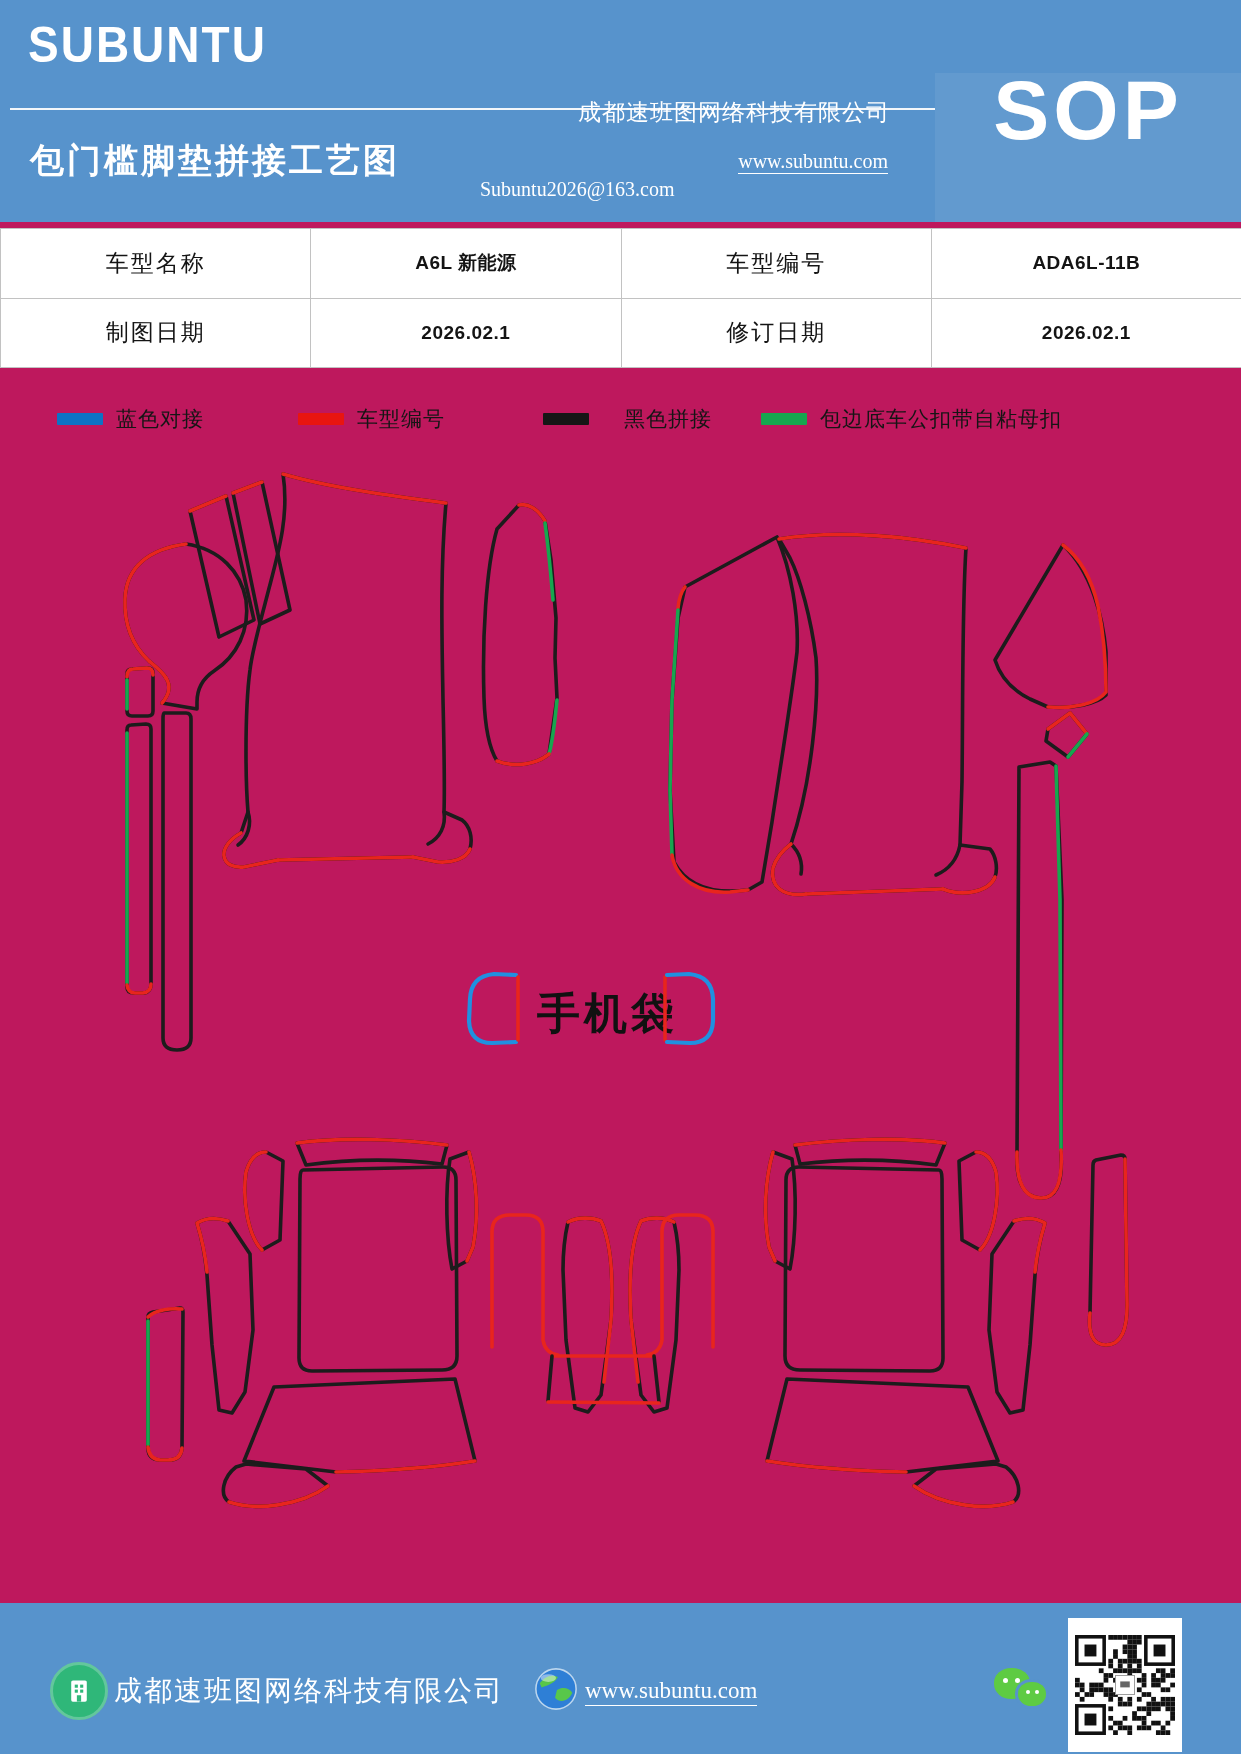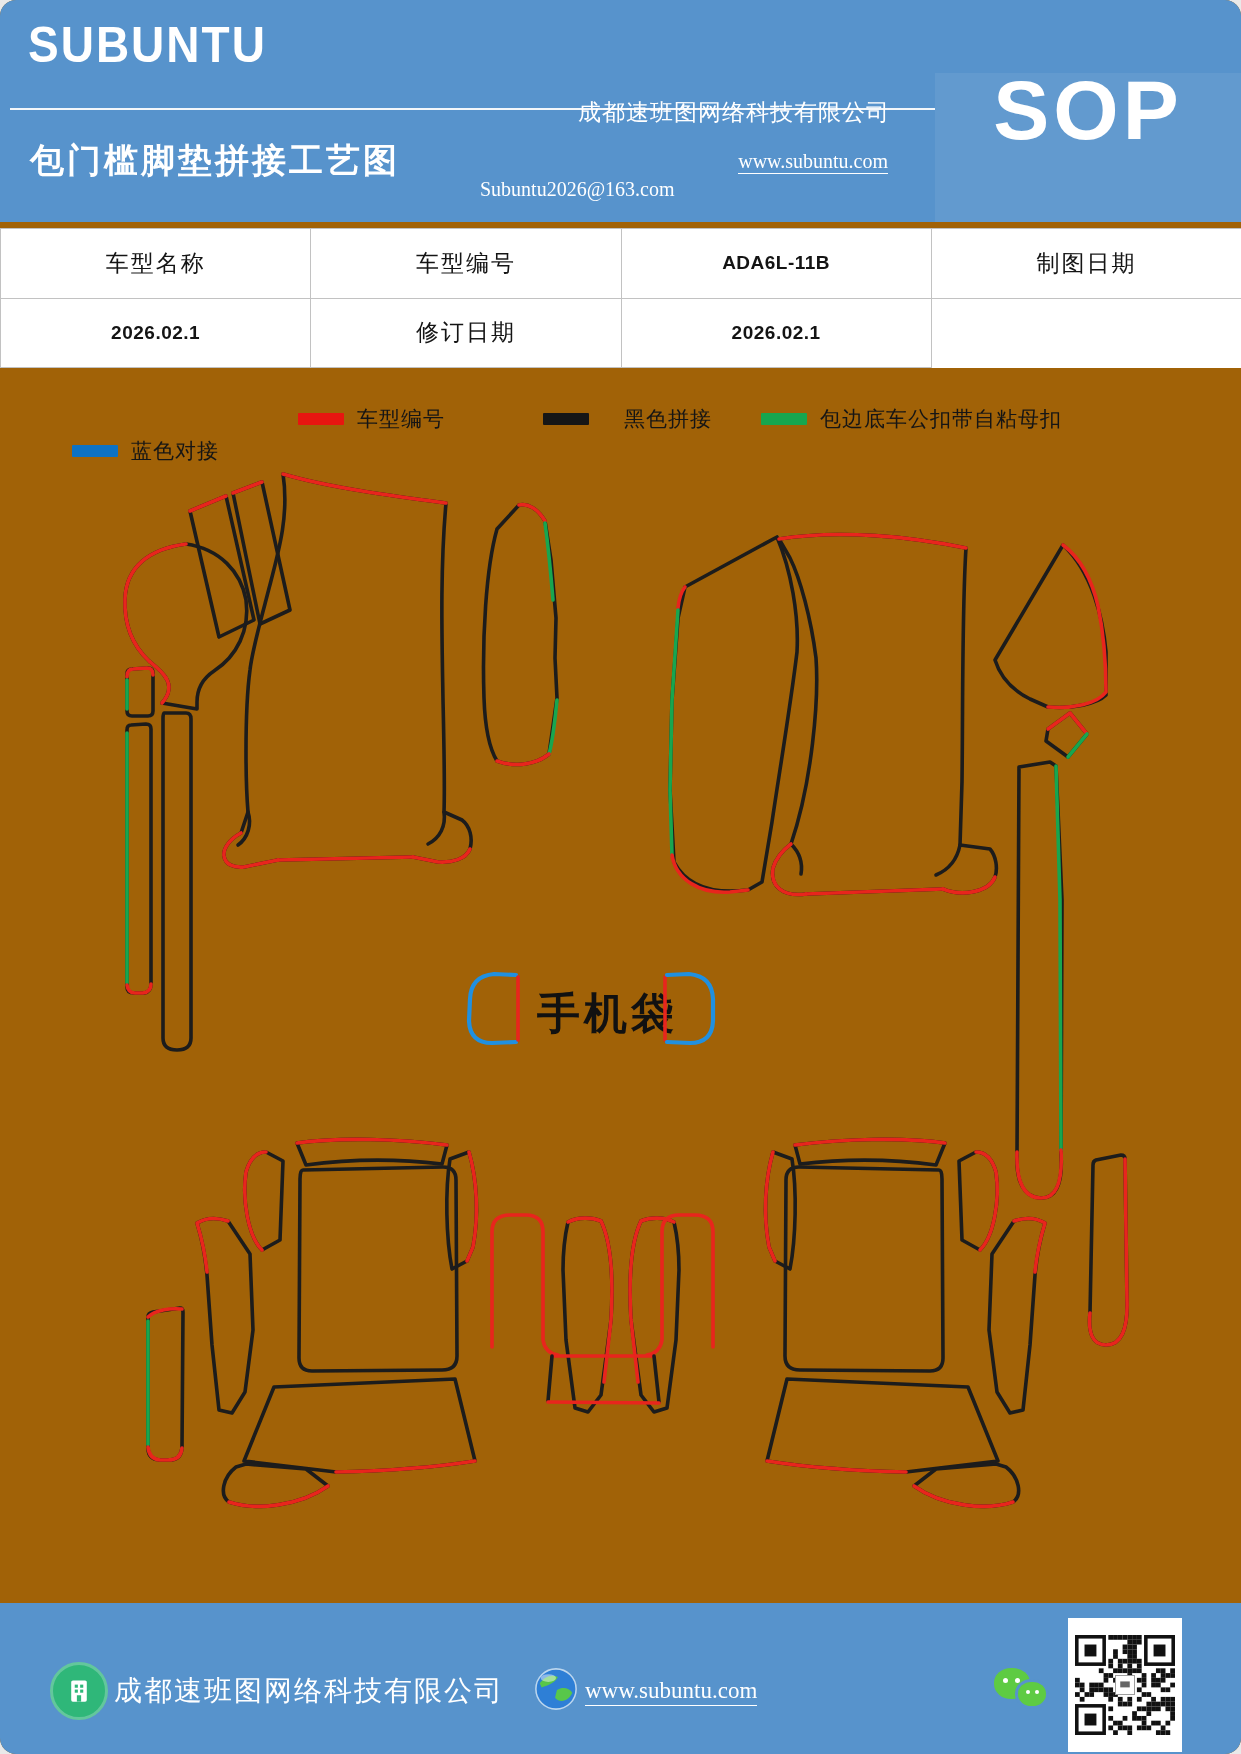--- a/index.html
+++ b/index.html
@@ -1,17 +1,17 @@
 <!DOCTYPE html>
 <html style="--ln-black: #1c1c1c; --ln-red: #e8251d; --ln-green: #17a64f; --ln-blue: #2090e0;"><head>
 <meta charset="utf-8">
 <style>
   html,body{margin:0;padding:0;background:#e9e9e9;}
-  .page{position:relative;width:1241px;height:1754px;margin:0 auto;background:#a16207;
-        overflow:hidden;font-family:"Liberation Sans","DejaVu Sans",sans-serif;border-radius:16px;}
+  .page{position:relative;width:1241px;height:1754px;margin:0 auto;background:#be185d;
+        overflow:hidden;font-family:"Liberation Sans","DejaVu Sans",sans-serif;}
 
   
   .header{position:absolute;left:0;top:0;width:1241px;height:222px;background:#5793cc;}
   .sop-panel{position:absolute;left:935px;top:73px;width:306px;height:149px;background:rgba(255,255,255,0.07);}
   .logo{position:absolute;left:28px;top:18px;color:#fff;font-size:46px;font-weight:bold;
         letter-spacing:2px;font-family:"Liberation Sans",sans-serif;transform:scaleY(1.08);}
   .header-divider{position:absolute;left:10px;top:108px;width:925px;height:2px;background:#f2f6fa;}
   .page-title{position:absolute;left:30px;top:138px;color:#fff;font-size:34px;font-weight:bold;letter-spacing:3px;}
   .hdr-company{position:absolute;left:480px;top:97px;width:410px;text-align:right;color:#fff;
                font-size:23px;font-family:"Liberation Serif","DejaVu Serif",serif;letter-spacing:1px;}
@@ -28,21 +28,21 @@
               grid-template-columns:repeat(4,1fr);grid-template-rows:1fr 1fr;
               border-top:1px solid #c2c2c2;border-left:1px solid #c2c2c2;background:#fff;}
   .cell{display:flex;align-items:center;justify-content:center;
         border-right:1px solid #c2c2c2;border-bottom:1px solid #c2c2c2;color:#141414;}
   .cell.lab{font-size:23px;font-family:"Liberation Serif","DejaVu Serif",serif;letter-spacing:2px;}
   .cell.val{font-size:19px;font-weight:bold;letter-spacing:.5px;}
 
   
   .legend{position:absolute;left:0;top:402px;width:1241px;height:34px;}
   .legend-item{position:absolute;top:0;display:flex;align-items:center;gap:13px;height:34px;}
-  .legend-item:nth-child(1){left:72px;margin-top:32px;}
+  .legend-item:nth-child(1){left:57px;}
   .legend-item:nth-child(2){left:298px;}
   .legend-item:nth-child(3){left:543px;gap:35px;}
   .legend-item:nth-child(4){left:761px;}
   .swatch{width:46px;height:12px;border-radius:1px;}
   .legend-label{font-size:21px;color:#151515;font-family:"Liberation Serif","DejaVu Serif",serif;letter-spacing:1px;}
 
   
   .diagram{position:absolute;left:0;top:430px;}
   .diagram path{fill:none;stroke-width:3.6;stroke-linecap:round;stroke-linejoin:round;}
   .k{stroke:var(--ln-black,#1c1c1c);}
@@ -86,20 +86,21 @@
     <div class="header-divider"></div>
     <div class="page-title">包门槛脚垫拼接工艺图</div>
     <div class="hdr-company">成都速班图网络科技有限公司</div>
     <div class="hdr-site"><span>www.subuntu.com</span></div>
     <div class="hdr-mail">Subuntu2026@163.com</div>
     <div class="sop">SOP</div>
   </div>
 
   <div class="info-table">
     <div class="cell lab">车型名称</div>
+    <div class="cell val">A6L 新能源</div>
     <div class="cell lab">车型编号</div>
     <div class="cell val">ADA6L-11B</div>
     <div class="cell lab">制图日期</div>
     <div class="cell val">2026.02.1</div>
     <div class="cell lab">修订日期</div>
     <div class="cell val">2026.02.1</div>
   </div>
 
   <div class="legend">
     <div class="legend-item">

